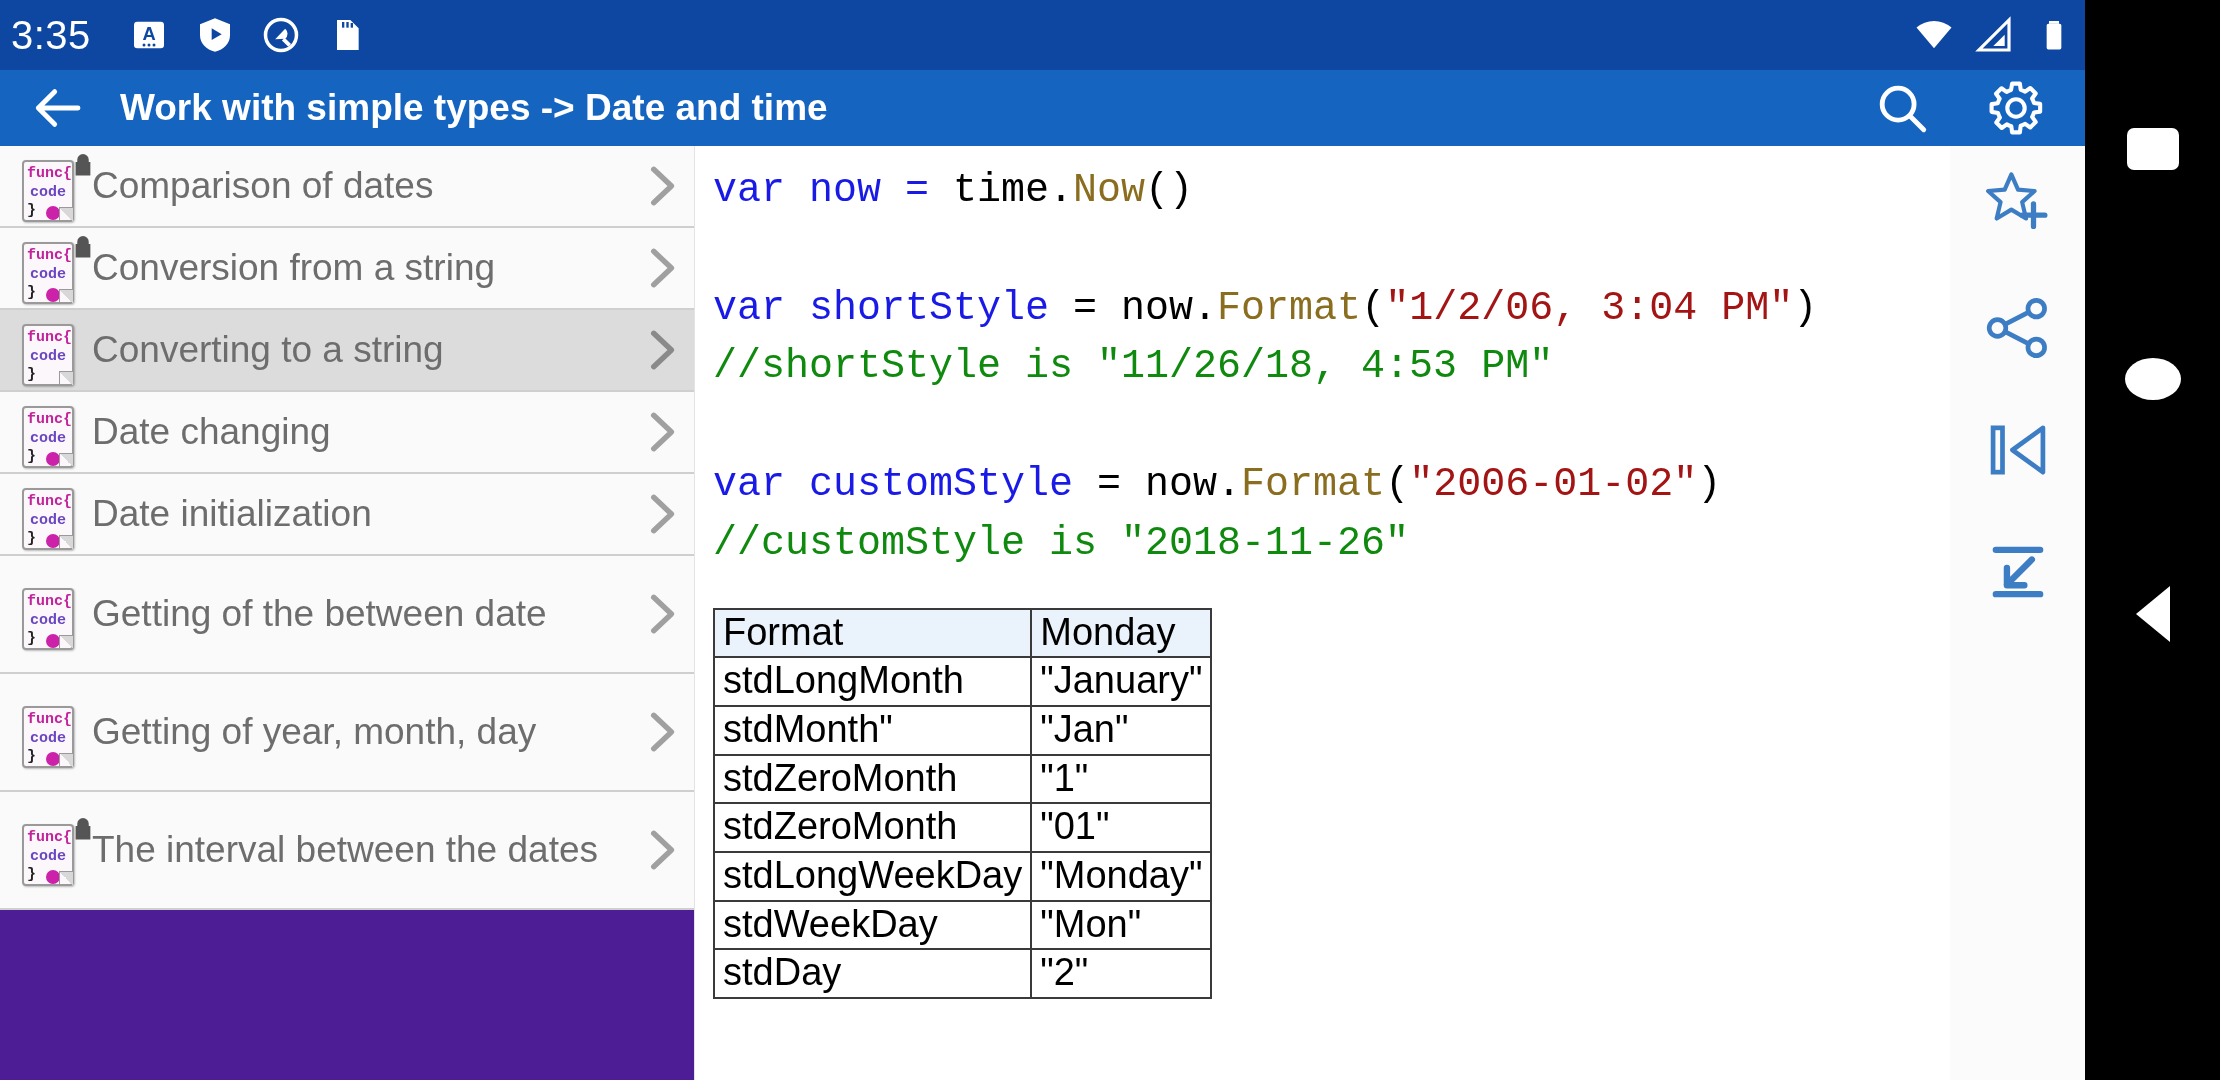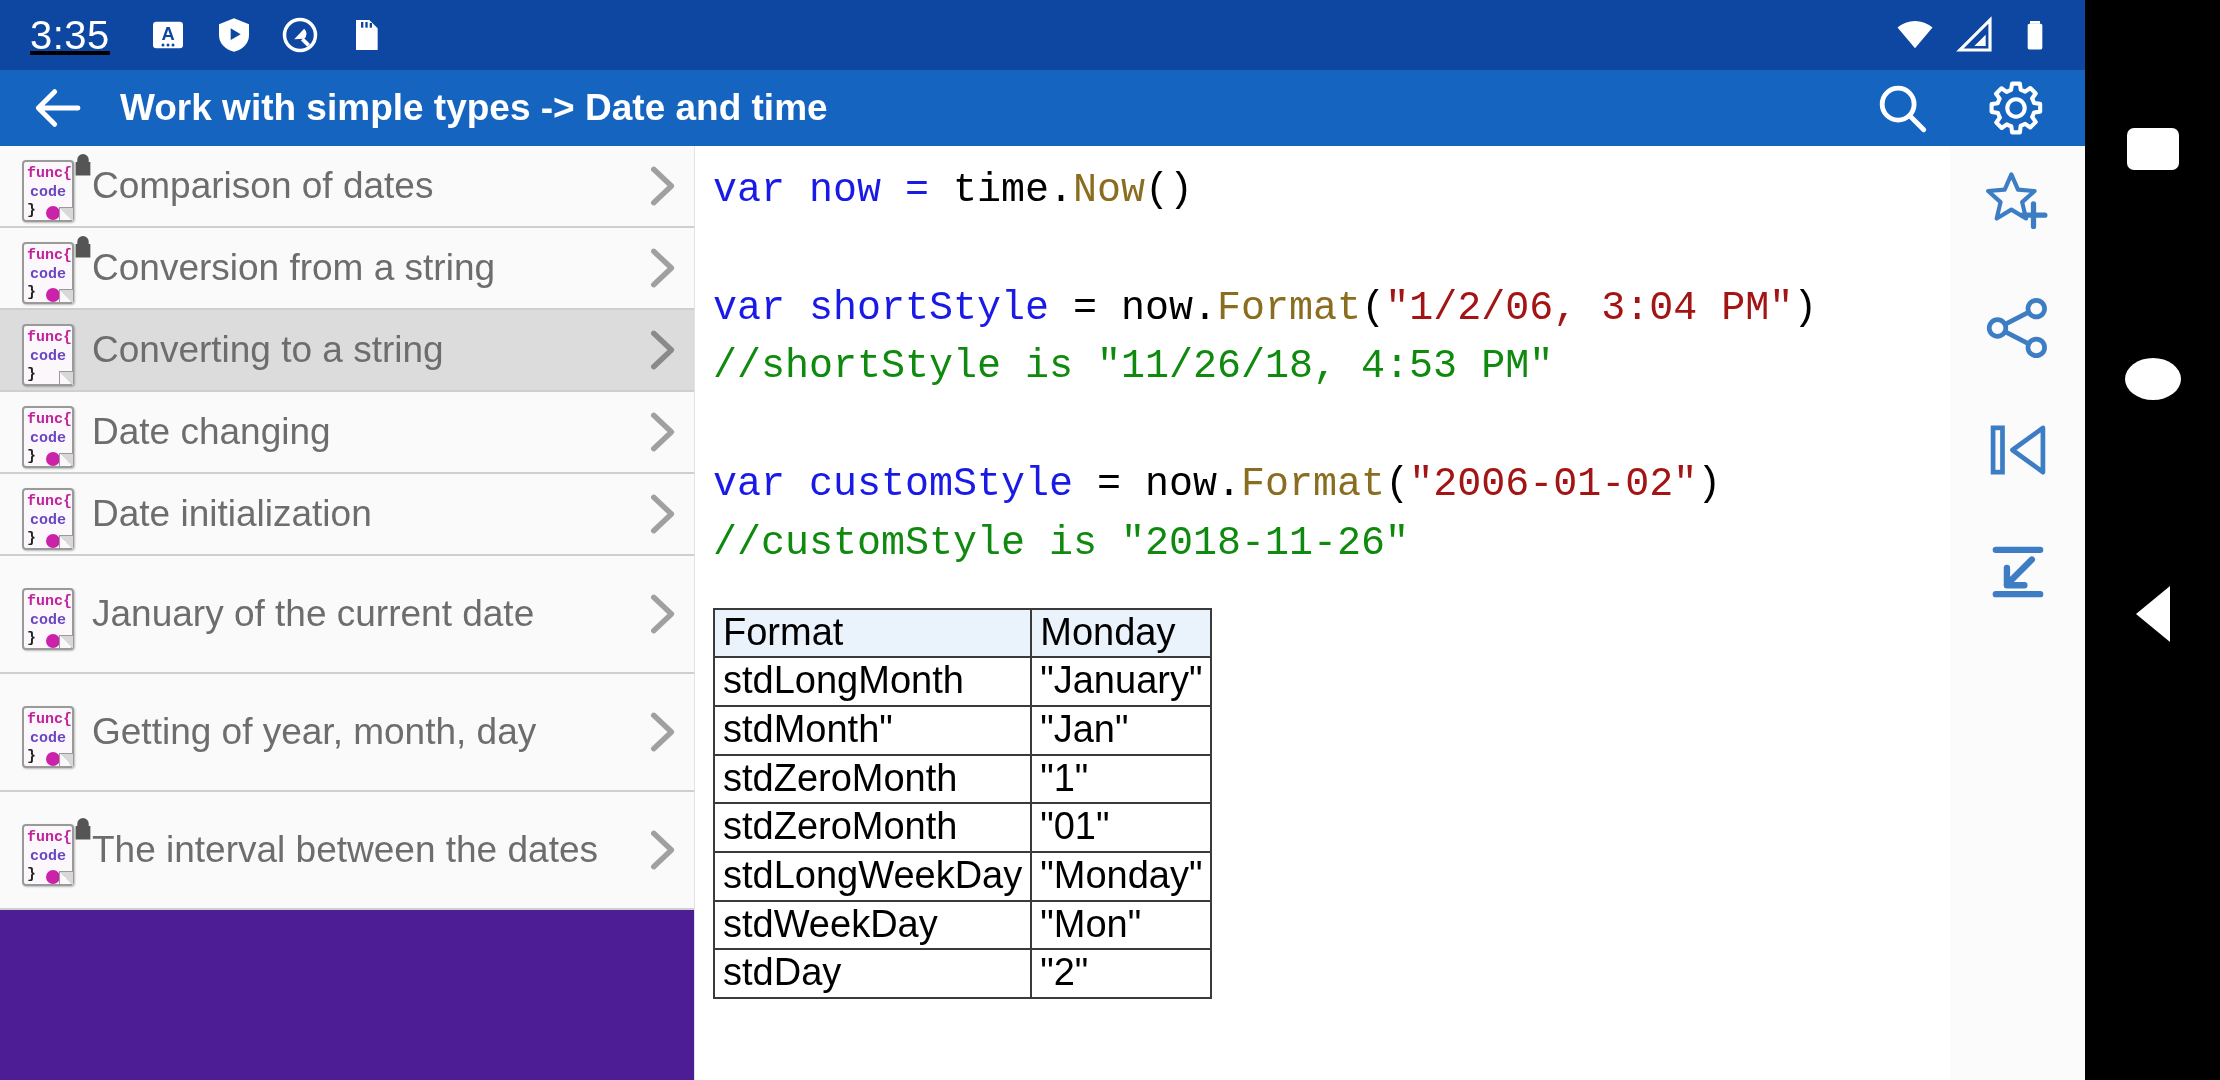--- a/index.html
+++ b/index.html
@@ -13,21 +13,21 @@
 
   
   #phone {
     position:absolute; left:0; top:0; width:2085px; height:1080px;
     background:#ffffff; overflow:hidden;
   }
 
   
   #statusbar {
     position:relative; height:70px; background:#0d47a1;
-    display:flex; align-items:center; padding:0 30px;text-decoration:underline;
+    display:flex; align-items:center; padding:0 11px;
   }
   #clock { color:#fff; font-size:40px; letter-spacing:0.5px; font-weight:400; }
   .sb-icons-left { display:flex; align-items:center; gap:26px; margin-left:38px; }
   .sb-icons-right { display:flex; align-items:center; gap:20px; margin-left:auto; }
   .sbi { width:40px; height:40px; display:block; }
 
   
   #appbar {
     position:relative; height:76px; background:#1565c0;
     display:flex; align-items:center; padding:0 26px;
@@ -286,21 +286,21 @@
           <div class="li-row" style="height: 118px;">
             <div class="li-icon-wrap">
               <div class="func-icon">
                 <span class="fi-l1">func{</span>
                 <span class="fi-l2">code</span>
                 <span class="fi-l3">}</span>
                 <span class="fi-dot"></span>
                 <span class="fi-fold"></span>
               </div>
             </div>
-            <div class="li-text">January of the current date</div>
+            <div class="li-text">Getting of the between date</div>
             <div class="li-chev">
               <svg viewBox="0 0 24 24" width="50" height="50">
                 <path d="M8.5 4 L17 12 L8.5 20" fill="none" stroke="#a0a0a0" stroke-width="2.6" stroke-linecap="round" stroke-linejoin="round"></path>
               </svg>
             </div>
           </div>
           <div class="li-row" style="height: 118px;">
             <div class="li-icon-wrap">
               <div class="func-icon">
                 <span class="fi-l1">func{</span>

